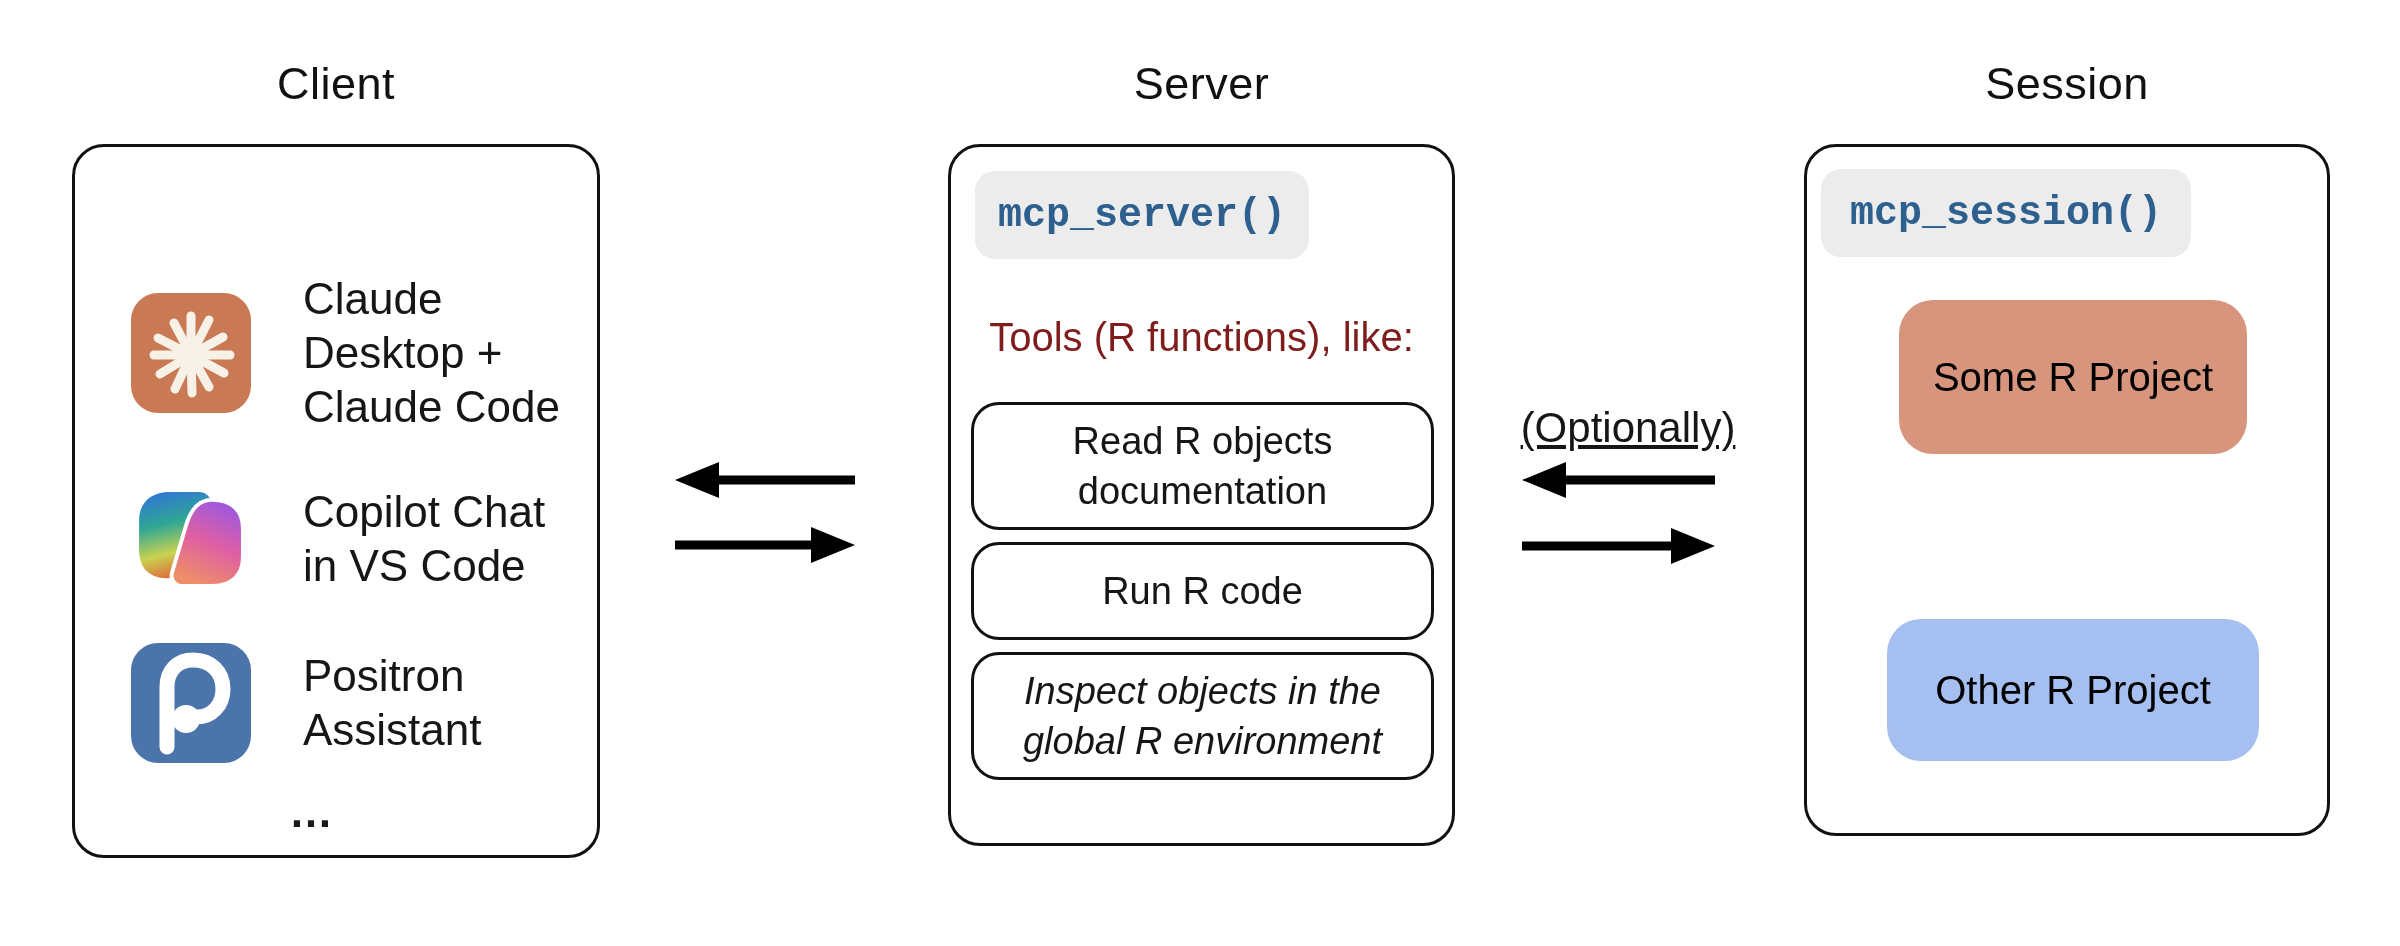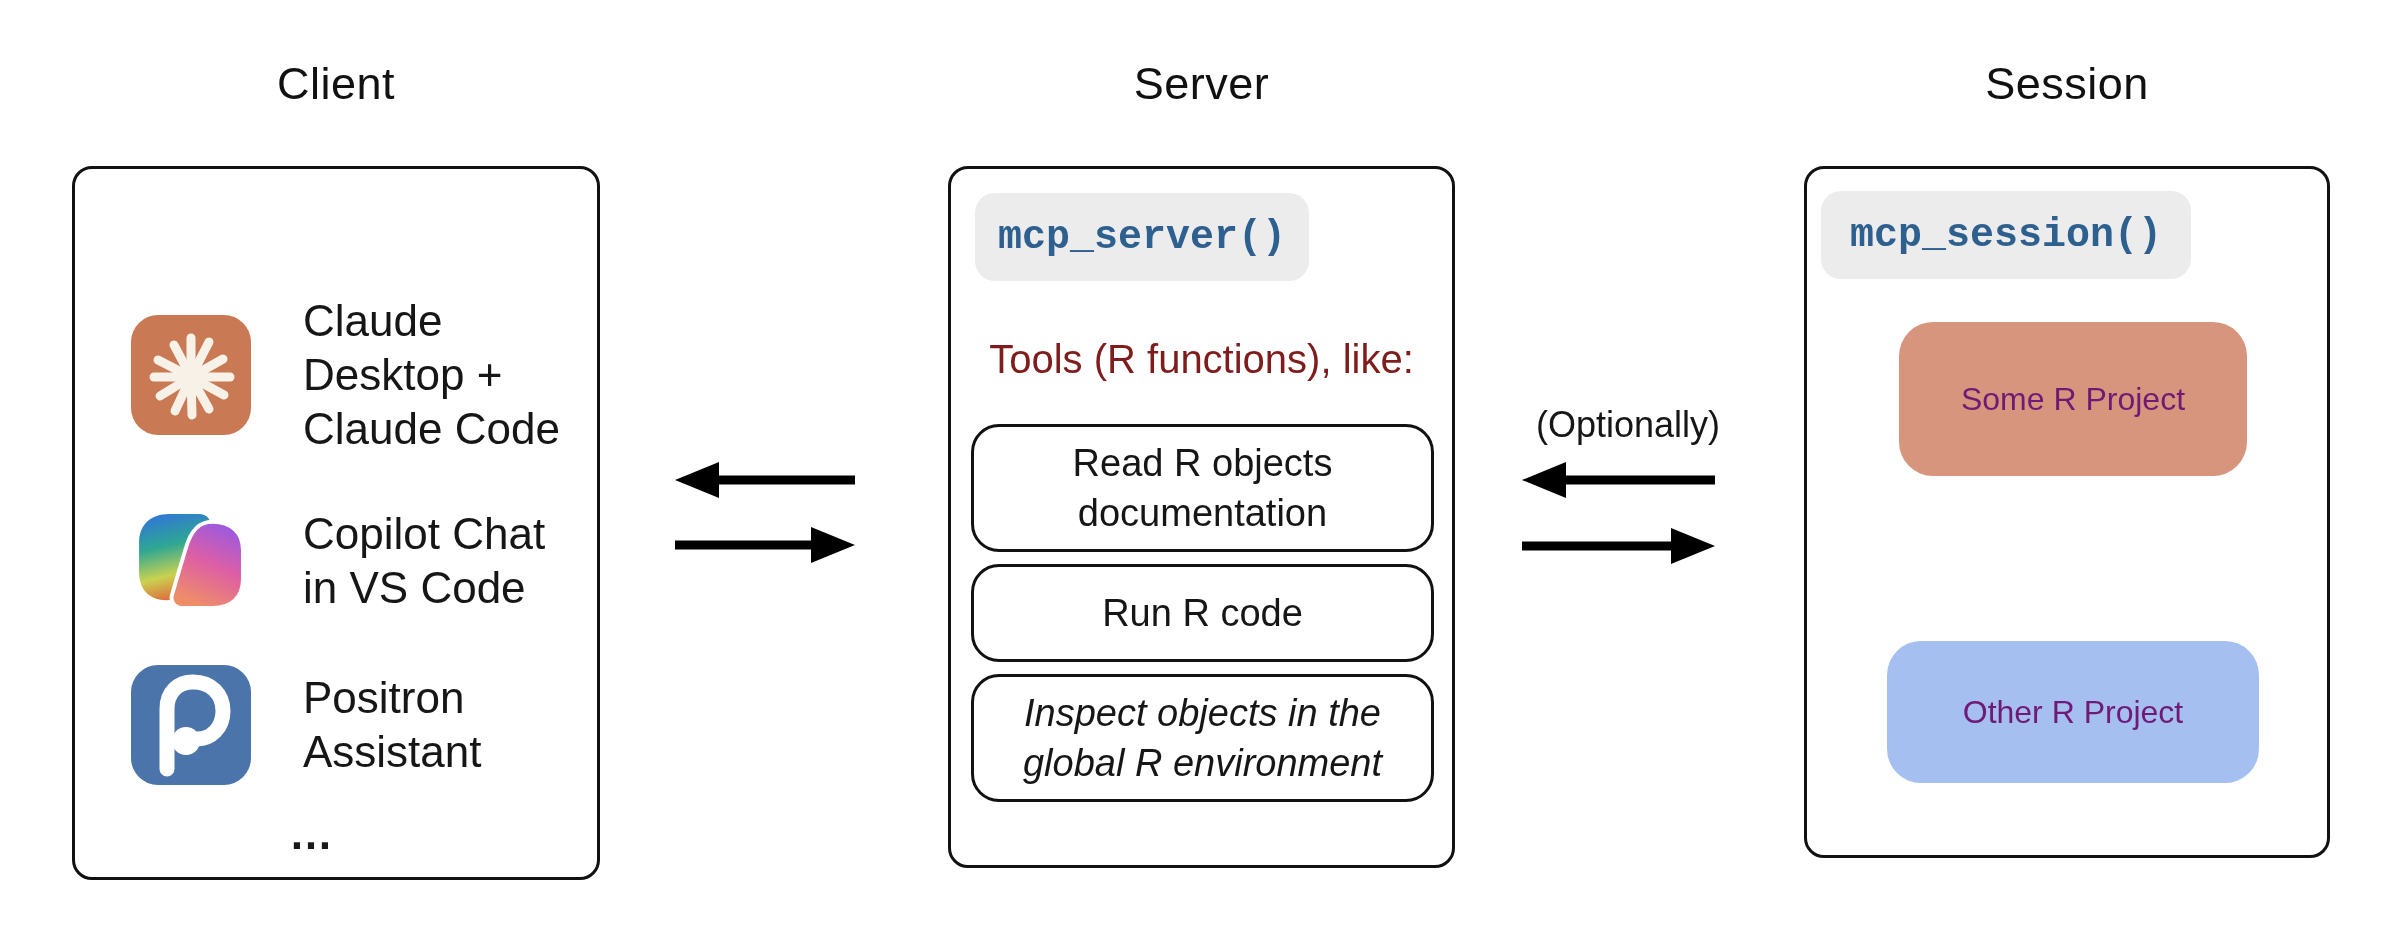--- a/index.html
+++ b/index.html
@@ -17,24 +17,24 @@
     top: 48px;
     font-size: 45px;
     line-height: 72px;
     font-weight: 500;
     text-align: center;
     color: #111111;
     letter-spacing: 0.5px;
   }
   .panel {
     position: absolute;
-    top: 166px;
+    top: 144px;
     background: #ffffff;
     border: 3px solid #111111;
-    border-radius: 20px;
+    border-radius: 32px;
     box-sizing: border-box;
   }
   #client-panel  { left: 72px;   width: 528px; height: 714px; }
   #server-panel  { left: 948px;  width: 507px; height: 702px; }
   #session-panel { left: 1804px; width: 526px; height: 692px; }
 
   
   .client-row { position: absolute; left: 0; width: 100%; }
   .row-icon { position: absolute; left: 56px; top: 0; }
   .row-labels {
@@ -79,29 +79,29 @@
     background: #ffffff;
   }
   #tool-box-0 { top: 255px; height: 128px; }
   #tool-box-1 { top: 395px; height: 98px;  }
   #tool-box-2 { top: 505px; height: 128px; font-style: italic; }
 
   .project-box {
     position: absolute;
     border-radius: 34px;
     display: flex; align-items: center; justify-content: center;
-    font-size: 32px; color: #701a75;
+    font-size: 40px; color: #000000;
     box-sizing: border-box;
   }
   #project-box-0 { left: 92px; top: 153px; width: 348px; height: 154px; }
   #project-box-1 { left: 80px; top: 472px; width: 372px; height: 142px; }
 
   .optionally-label {
     position: absolute; left: 1478px; top: 404px; width: 300px;
-    text-align: center; font-size: 36px; color: #161616;
+    text-align: center; font-size: 42px; color: #161616; text-decoration: underline;
   }
   .arrows-overlay {
     position: absolute; left: 0; top: 0; width: 2400px; height: 946px;
     pointer-events: none;
   }
 </style>
 </head>
 <body>
 
 <div class="canvas">

